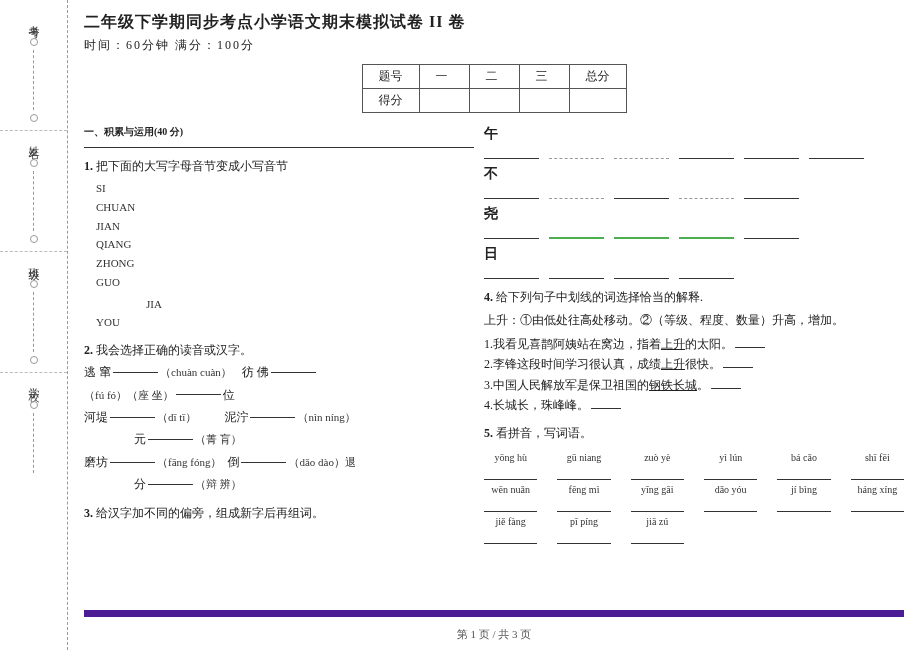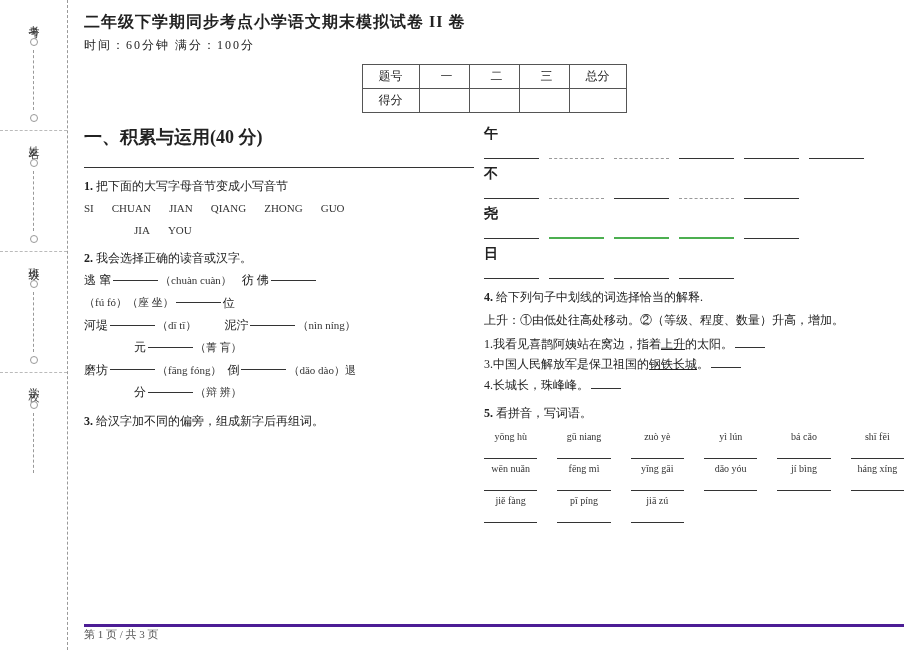--- a/index.html
+++ b/index.html
@@ -62,56 +62,56 @@
     }
     
     .score-table {
       border-collapse: collapse;
       margin: 6px auto;
       font-size: 12px;
     }
     .score-table td {
       border: 1px solid #555;
       padding: 3px 16px;
-      text-align: right;
+      text-align: left;
       min-width: 50px;
     }
     
     .two-col {
       display: flex;
       flex: 1;
       gap: 10px;
       margin-top: 6px;
     }
     .col-left {
       width: 390px;
       flex-shrink: 0;
     }
     .col-right {
       flex: 1;
     }
     .section-title {
-      font-size: 18px;
+      font-size: 10px;
       font-weight: bold;
       margin-bottom: 8px;
       border-bottom: 1px solid #333;
-      padding-bottom: 18px;
+      padding-bottom: 8px;
     }
     .question {
       margin-bottom: 8px;
       line-height: 1.7;
     }
     .question-num {
       font-weight: bold;
     }
     .pinyin-row {
       display: flex;
-      gap: 18px;
-      margin: 3px 0;
+      margin: 3px 12px;
       flex-wrap: wrap;
+      flex-direction: column;
     }
     .pinyin-item {
       font-size: 11px;
       color: #333;
     }
     .fill-line-short {
       display: inline-block;
       border-bottom: 1px solid #333;
       min-width: 30px;
       margin: 0 2px;
@@ -171,25 +171,26 @@
     .q5-pinyin {
       color: #333;
       font-size: 10px;
     }
     .q5-blank {
       border-bottom: 1px solid #333;
       height: 14px;
       margin-top: 1px;
     }
     .page-footer {
+      text-align: center;
       font-size: 11px;
       color: #555;
       margin-top: 6px;
-      border-top: 3px solid #4c1d95;
-      padding-top: 0;
+      border-top: 7px solid #4c1d95;
+      padding-top: 10px;
     }
     
     .sidebar-kaohao {
       writing-mode: vertical-rl;
       text-orientation: upright;
       font-size: 11px;
       letter-spacing: 3px;
       color: #333;
     }
     .dotted-line-v {
@@ -382,20 +383,21 @@
           </div>
         </div>
 
         <div class="question q4-text">
           <div><span class="question-num">4.</span>
           <span>给下列句子中划线的词选择恰当的解释.</span></div>
           <div style="margin: 3px 0;">
             <span>上升：①由低处往高处移动。②（等级、程度、数量）升高，增加。</span>
           </div>
           <div>1.我看见喜鹊阿姨站在窝边，指着<span class="underlined-word">上升</span>的太阳。<span class="fill-line-short"></span></div>
+          <div>2.李锋这段时间学习很认真，成绩<span class="underlined-word">上升</span>很快。<span class="fill-line-short"></span></div>
           <div>3.中国人民解放军是保卫祖国的<span class="underlined-word">钢铁长城</span>。<span class="fill-line-short"></span></div>
           <div>4.长城长，珠峰峰。<span class="fill-line-short"></span></div>
         </div>
 
         <div class="question">
           <div><span class="question-num">5.</span>
           <span>看拼音，写词语。</span></div>
           <div class="q5-grid">
 
             <div class="q5-cell">

